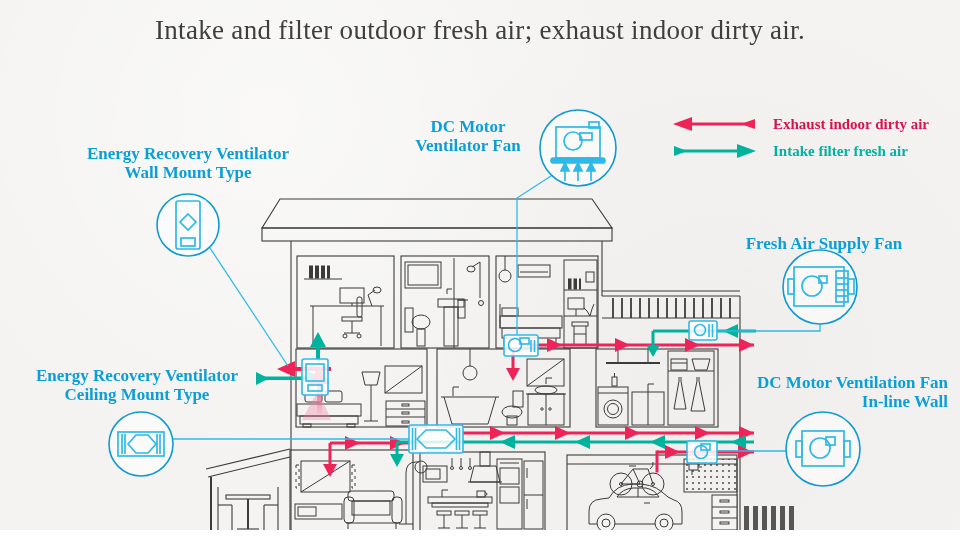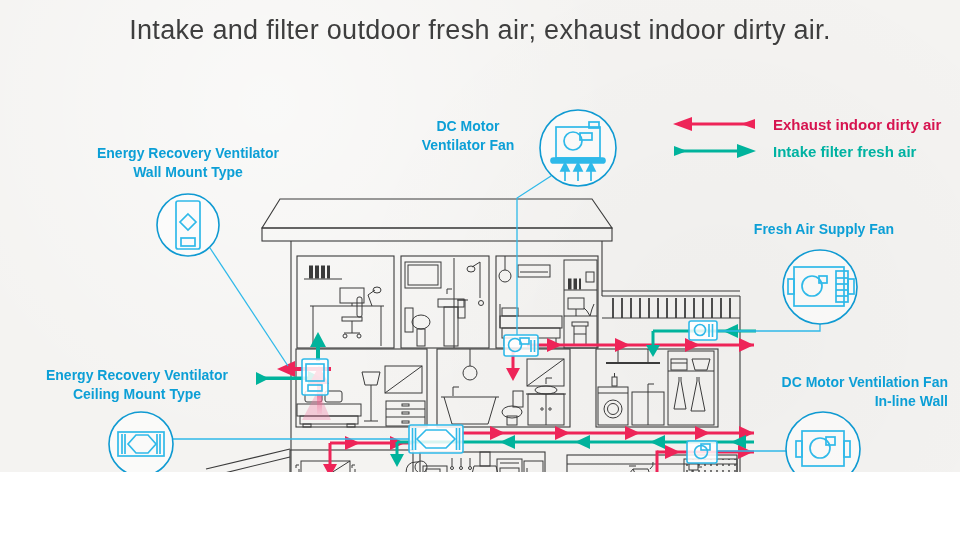--- a/index.html
+++ b/index.html
@@ -1,31 +1,31 @@
 <!DOCTYPE html>
 <html><head>
 <meta charset="utf-8">
 <style>
   html,body{margin:0;padding:0;}
-  #stage{position:relative;width:960px;height:472px;overflow:hidden;
+  #stage{position:relative;width:960px;height:530px;overflow:hidden;
     background:#f4f3f1;
     background-image:radial-gradient(circle at 28% 22%, rgba(255,255,255,.5), rgba(255,255,255,0) 45%),
                      radial-gradient(circle at 75% 70%, rgba(0,0,0,.02), rgba(0,0,0,0) 50%);
-    font-family:Liberation Sans, sans-serif;}
+    font-family:Liberation Serif, serif;}
   #art{position:absolute;left:0;top:0;}
   .txt{position:absolute;line-height:19px;}
   .title{left:0;right:0;top:21px;text-align:center;font-size:27px;font-weight:300;
     color:#3e3e3e;letter-spacing:.3px;}
-  .callout{color:#0c9fd6;font-weight:600;font-size:14px;text-align:center;}
+  .callout{color:#0c9fd6;font-weight:600;font-size:17px;text-align:center;}
   .legend-label{font-weight:700;font-size:15px;text-align:right;}
   .lg-exhaust{left:773px;top:115px;color:#d6134f;}
   .lg-intake{left:773px;top:142px;color:#00b2a2;}
   .cl-1{left:63px;top:144px;width:250px;}
   .cl-2{left:398px;top:117px;width:140px;}
-  .cl-3{left:710px;top:220px;width:228px;}
+  .cl-3{left:710px;top:234px;width:228px;}
   .cl-4{left:12px;top:366px;width:250px;}
   .cl-5{left:700px;top:373px;width:248px;text-align:right;}
 </style>
 </head>
 <body>
 
 <div id="stage">
 
 <svg id="art" width="960" height="543" viewBox="0 0 960 543">
   <defs>

